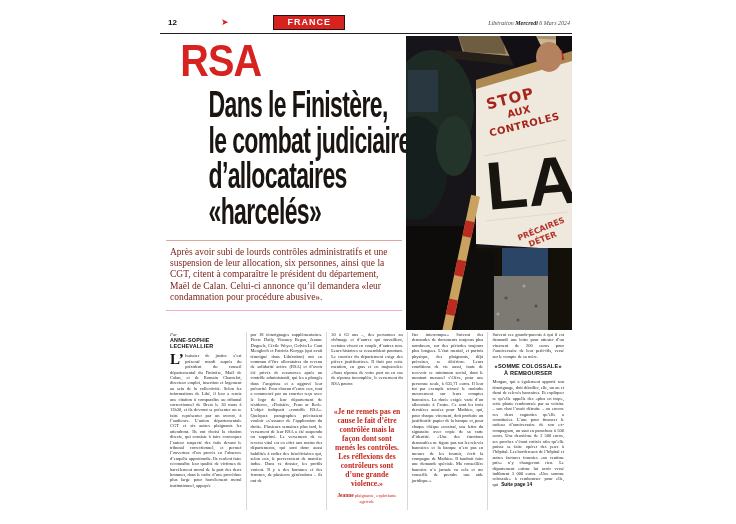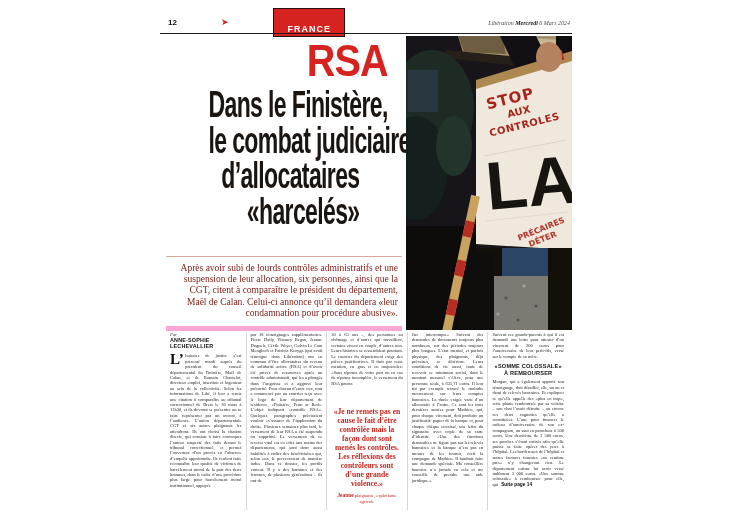--- a/index.html
+++ b/index.html
@@ -7,33 +7,33 @@
   .canvas { position:relative; width:736px; height:524px; background:#fff; overflow:hidden;
             font-family:"Liberation Serif", serif; color:#1c1c1c; }
   .page { position:absolute; left:160px; top:12px; width:412px; height:506px; background:#fff; }
 
   
   .hdr { position:absolute; left:8px; right:2px; top:2px; height:17px; display:flex; align-items:center;gap:40px; }
   .pagenum { font:bold 8px "Liberation Sans", sans-serif; color:#111; }
   .arrow { color:#d6231f; font:9px "DejaVu Sans", sans-serif; margin:0 5px 0 4px; line-height:1; }
   .sectag { background:#d6231f; color:#fff; border:1px solid #241210;
             font:bold 9px/1 "Liberation Sans", sans-serif; letter-spacing:1px;
-            padding:16px 13px 2px; }
+            padding:2px 13px 2px; }
   .masthead { margin-left:auto; font:italic 6px "Liberation Serif", serif; color:#4a4a4a; }
   .masthead b { color:#222; }
   .toprule { position:absolute; left:0; right:0; top:21px; border-top:1.5px solid #1d1d1d; }
 
   
-  .leftblock { position:absolute; left:6px; top:26px; width:236px; text-align:right; }
+  .leftblock { position:absolute; left:6px; top:26px; width:236px; text-align:left; }
   .rsa { color:#d6231f; font:800 45px/1 "Liberation Sans", sans-serif; letter-spacing:-1px;
          transform:scaleX(0.88); transform-origin:50% 0; }
   .headline { margin-top:4px; transform:scaleX(0.64); transform-origin:50% 0;
               font:bold 36px/0.99 "Liberation Sans", sans-serif; color:#1b1512; letter-spacing:-1px; }
   .headline div { white-space:nowrap; }
-  .standfirst { margin-top:26px; border-top:1px solid #d8a79e; border-bottom:5px solid #f9a8d4;
+  .standfirst { margin-top:10px; border-top:1px solid #d8a79e; border-bottom:1px solid #f9a8d4;
                 padding:6px 4px 7px; color:#7e231a; font:9.5px/1.2 "Liberation Serif", serif; }
 
   
   .photo { position:absolute; left:246px; top:24px; width:166px; height:294px; overflow:hidden; }
 
   
   .bodyrow { position:absolute; left:6px; top:320px; width:402px; height:178px; display:flex;
              font:4.5px/1.2 "Liberation Serif", serif; color:#1e1e1e; text-align:justify; overflow:hidden; }
   .col { flex:1 1 0; padding:0 4px; overflow:hidden; }
   .col + .col { border-left:1px solid #d8d8d8; }

